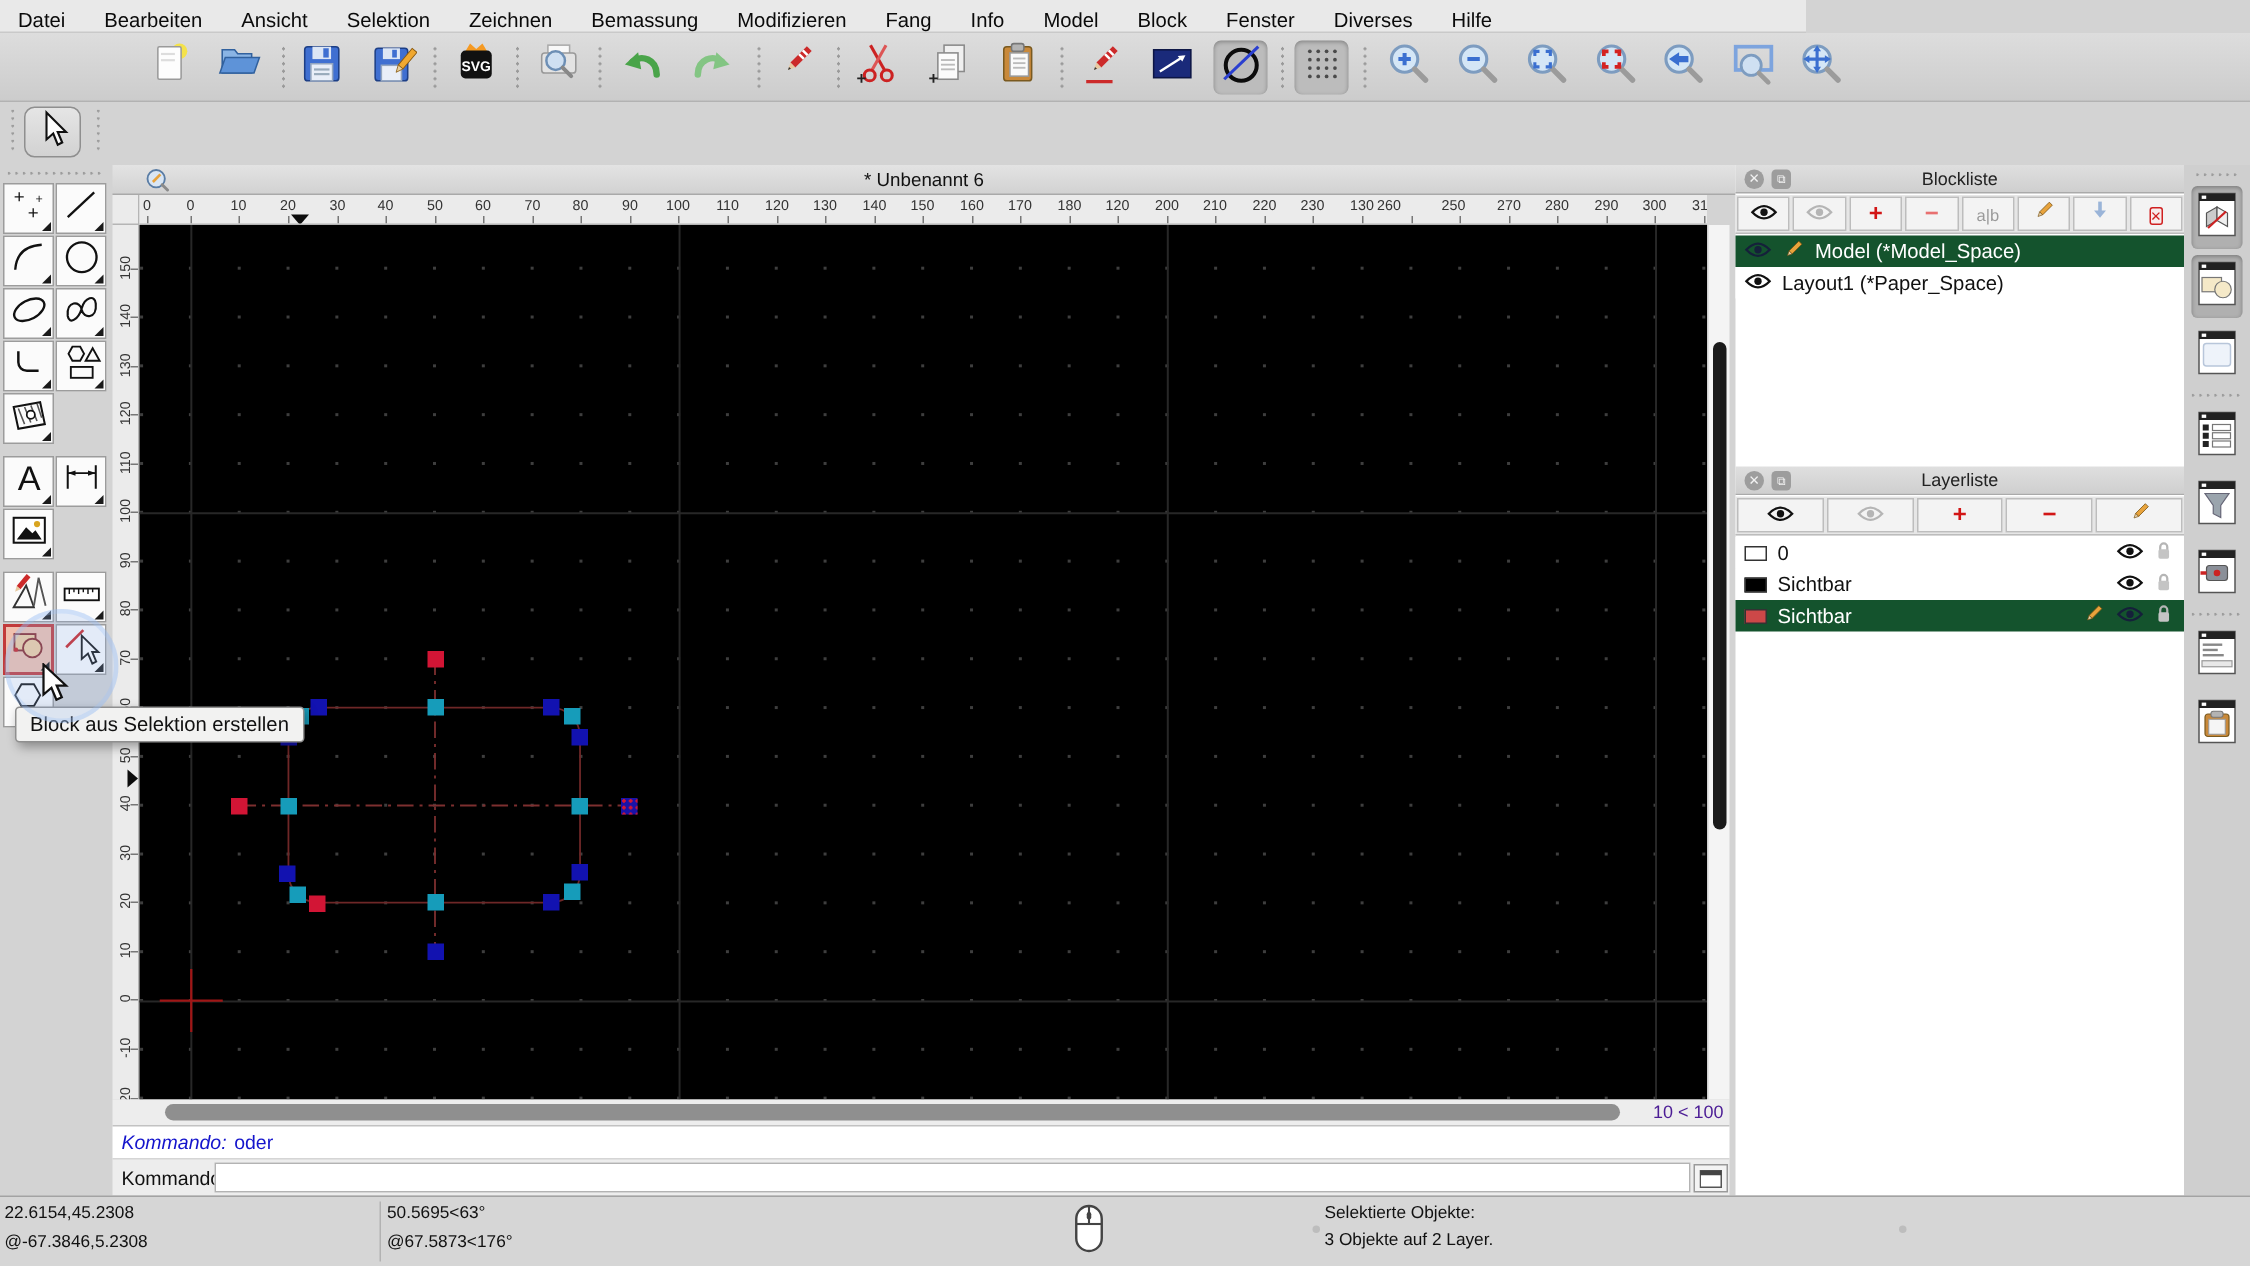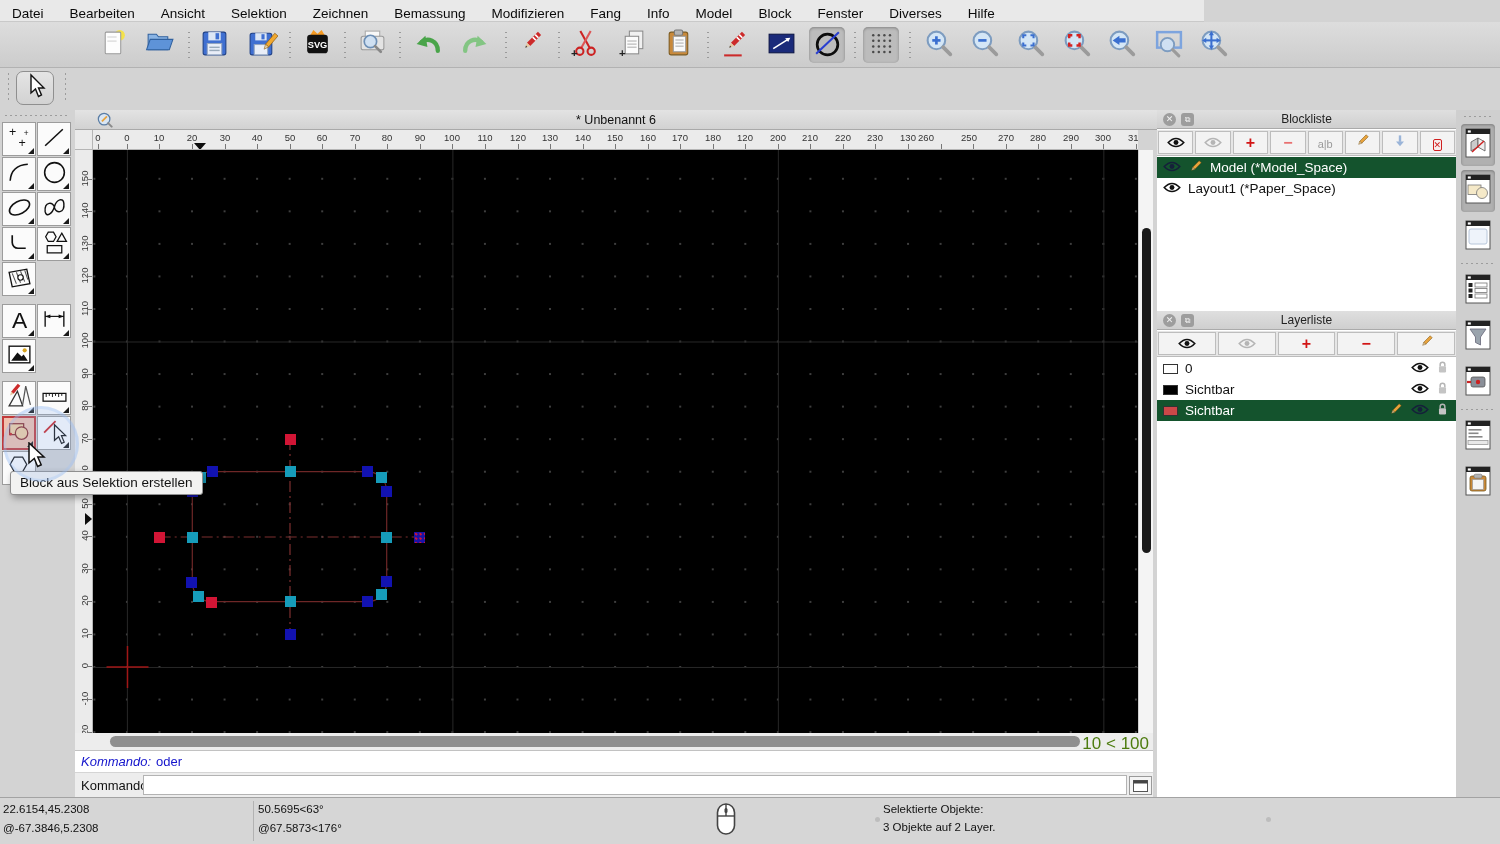--- a/index.html
+++ b/index.html
@@ -59,21 +59,21 @@
   .handle.blue{background:#1212b0}
   .handle.cyan{background:#169cba}
   .handle.red{background:#d21535}
   .handle.overlap{background-color:#1a12a8;background-image:radial-gradient(circle 1.2px at 2px 2px,#d21535 99%,transparent);background-size:4.5px 4.5px}
 
   
   .vscroll{position:absolute;left:1138px;top:150px;width:15px;height:583px;background:#f4f4f4;border-left:1px solid #cfcfcf}
   .vthumb{position:absolute;left:3px;top:78px;width:9px;height:325px;background:#1a1a1a;border-radius:5px}
   .hscroll{position:absolute;left:75px;top:733px;width:1078px;height:17px;background:#ededed}
   .hthumb{position:absolute;left:35px;top:3px;width:970px;height:11px;background:#8f8f8f;border-radius:6px}
-  .grid-indicator{position:absolute;right:4px;top:1px;font-size:17px;color:#4d7c0f}
+  .grid-indicator{position:absolute;right:4px;top:1px;font-size:12px;color:#4c1d95}
 
   
   .cmd-history{position:absolute;left:75px;top:750px;width:1078px;height:22px;background:#fff;border-top:1px solid #c2c2c2;display:flex;align-items:center;padding-left:6px;font-size:13px;color:#1414cc}
   .cmd-history .pfx{font-style:italic}
   .cmd-history .val{margin-left:5px}
   .cmd-row{position:absolute;left:75px;top:772px;width:1078px;height:25px;background:#ededed;border-top:1px solid #d5d5d5}
   .cmd-label{position:absolute;left:6px;top:5px;font-size:13px;color:#111}
   .cmd-input{position:absolute;left:68px;top:2px;width:984px;height:20px;border:1px solid #b3b3b3;background:#fff;font-size:13px;padding:0 4px}
   .cmd-toggle{position:absolute;left:1054px;top:3px;width:23px;height:19px;border:1px solid #9a9a9a;background:#f4f4f4;display:flex;align-items:center;justify-content:center}
 

